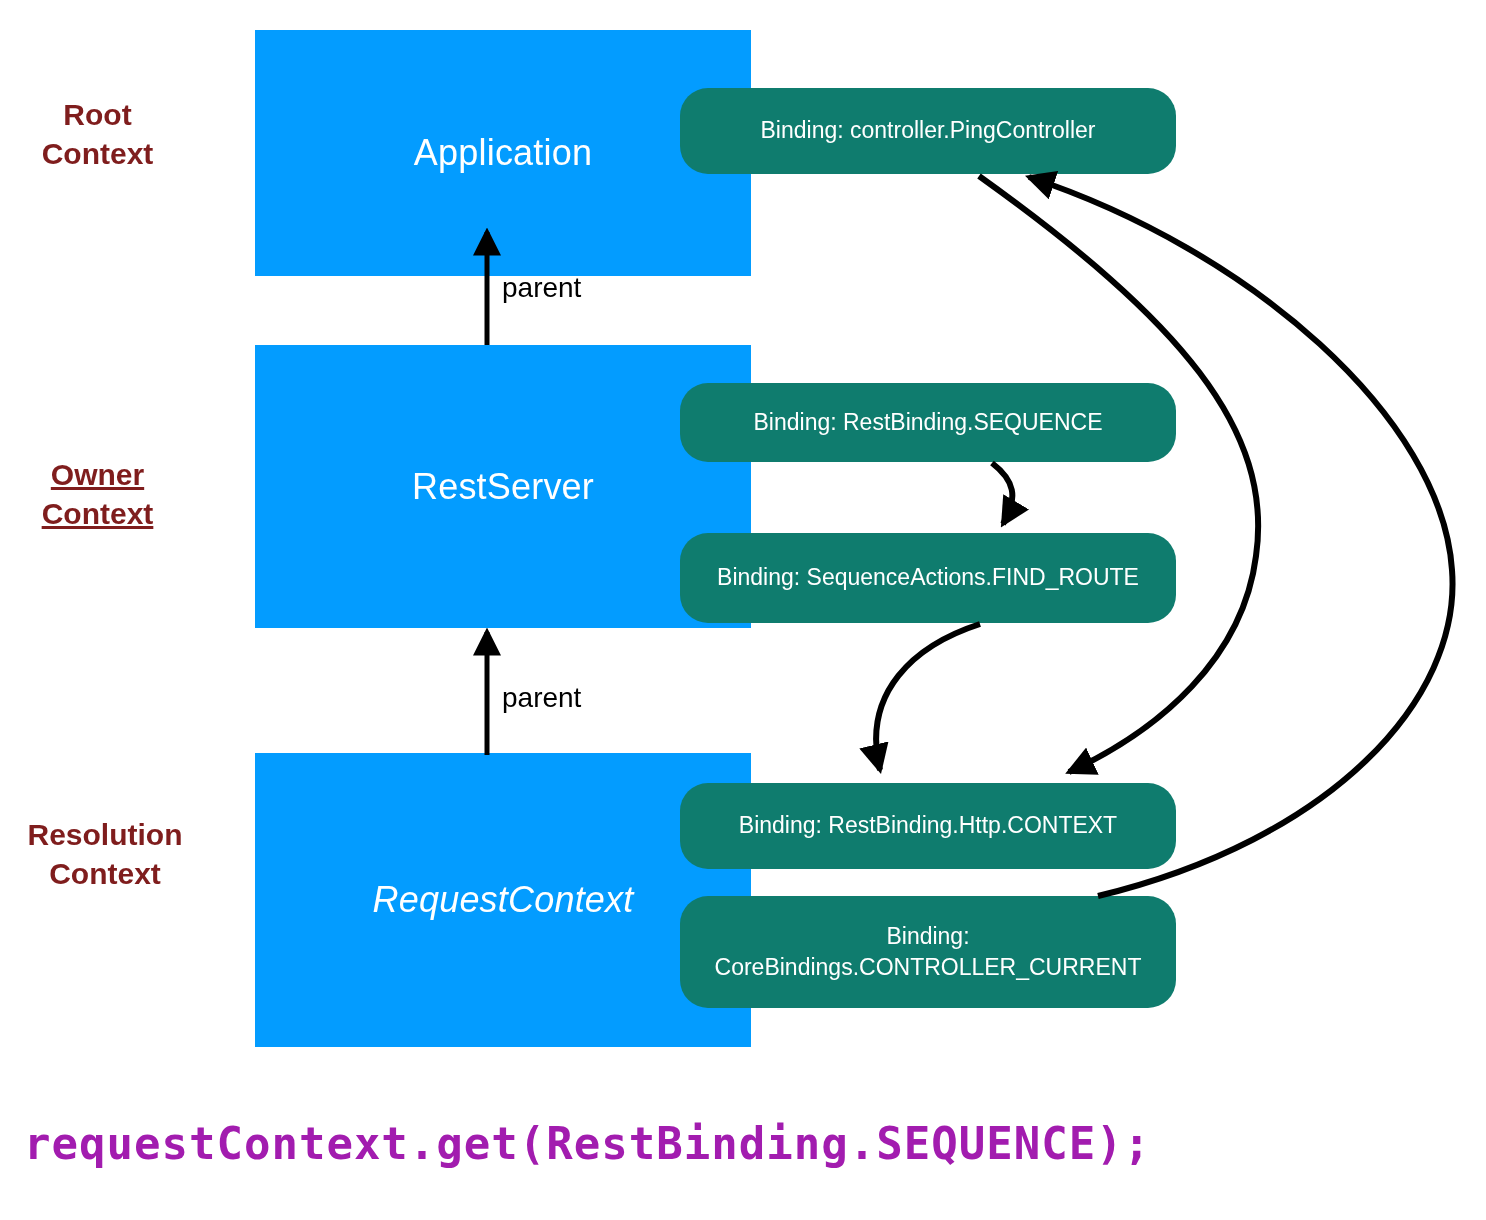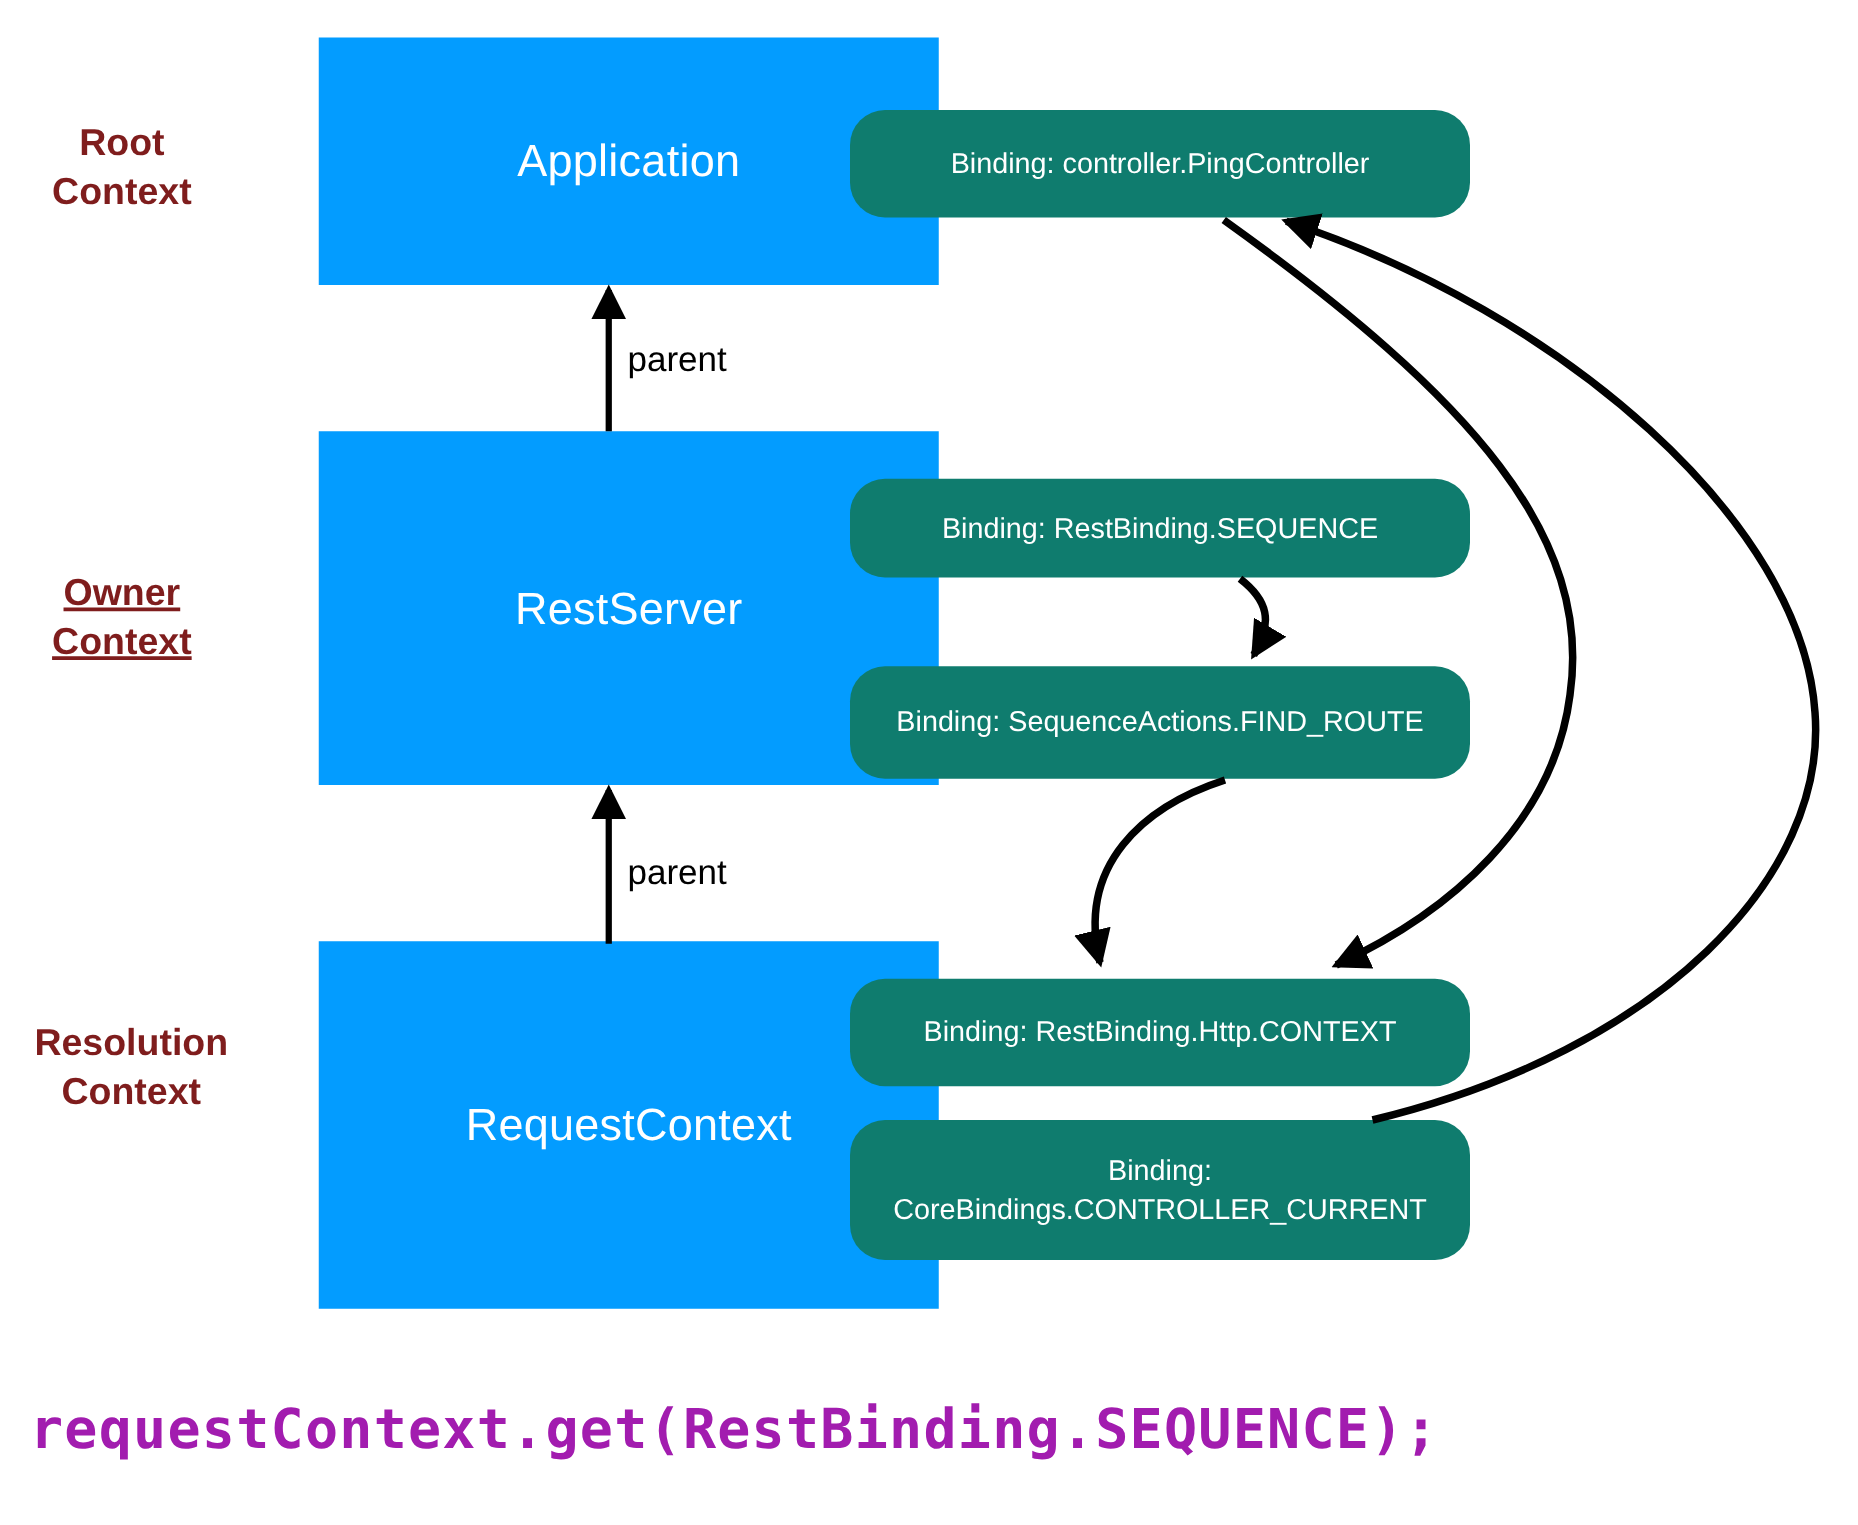--- a/index.html
+++ b/index.html
@@ -88,29 +88,29 @@
 
   <div class="ctx-label" style="left:0px; top:95px; width:195px;">Root
 Context</div>
 
   <div class="ctx-label" style="left:0px; top:455px; width:195px;text-decoration:underline;">Owner
 Context</div>
 
   <div class="ctx-label" style="left:0px; top:815px; width:210px;">Resolution
 Context</div>
 
-  <div class="ctx-box" style="left:255px; top:30px; width:496px; height:198px;">
+  <div class="ctx-box" style="left:255px; top:30px; width:496px; height:246px;">
     <span class="ctx-box-label">Application</span>
   </div>
 
   <div class="ctx-box" style="left:255px; top:345px; width:496px; height:283px;">
     <span class="ctx-box-label">RestServer</span>
   </div>
 
-  <div class="ctx-box" style="left:255px; top:753px; width:496px; height:294px;">
+  <div class="ctx-box" style="left:255px; top:753px; width:496px; height:294px;font-style:italic;">
     <span class="ctx-box-label">RequestContext</span>
   </div>
 
   <div class="binding-box" style="left:680px; top:88px; width:496px; height:86px;">
     <span class="binding-label">Binding: controller.PingController</span>
   </div>
 
   <div class="binding-box" style="left:680px; top:383px; width:496px; height:79px;">
     <span class="binding-label">Binding: RestBinding.SEQUENCE</span>
   </div>

